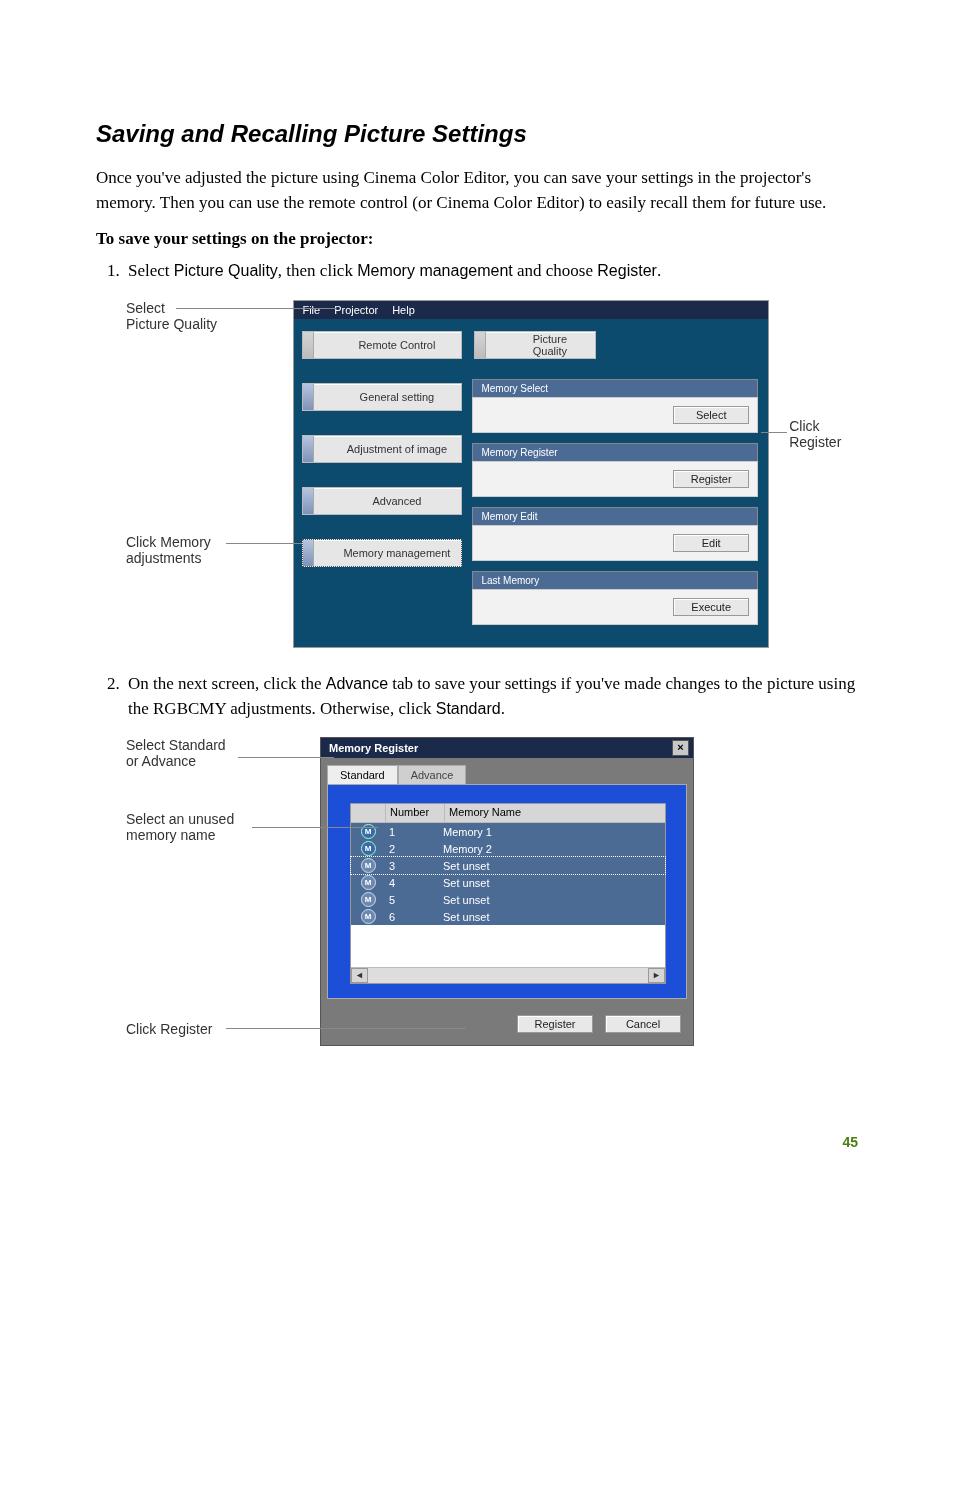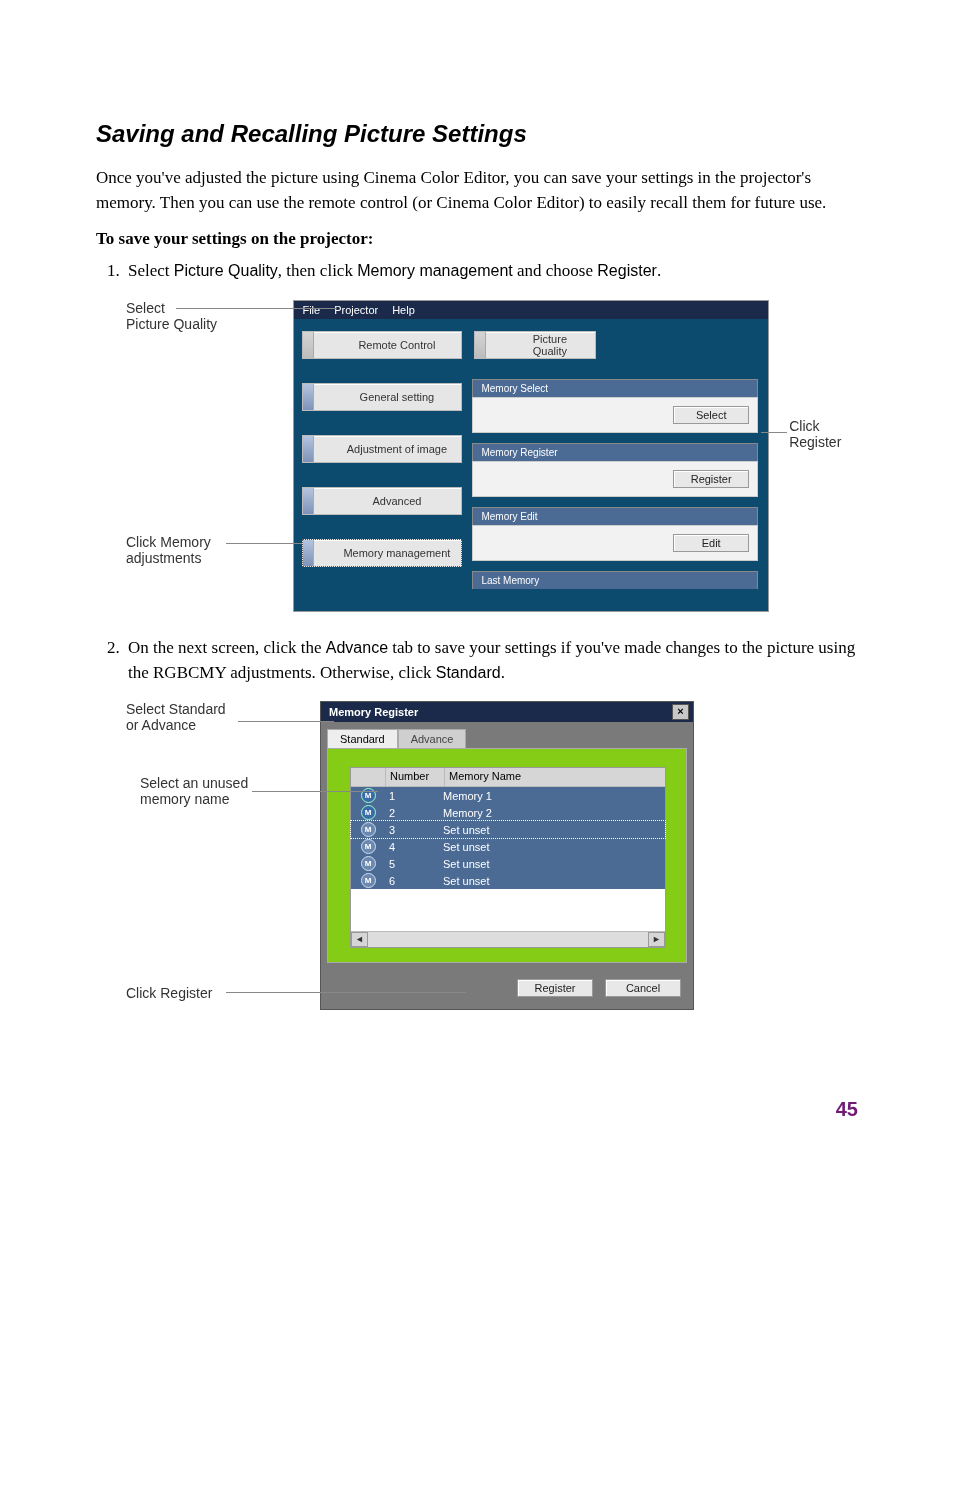--- a/index.html
+++ b/index.html
@@ -180,21 +180,21 @@
   .tab {
     border: 1px solid #aaa;
     border-bottom: none;
     background: #eee;
     padding: 3px 12px;
     font-size: 11px;
     margin-right: 0;
   }
   .tab.inactive { background: #cfcfcf; color:#444; }
   .tab-content {
-    background: #84cc16;
+    background: #1d4ed8;
     border: 1px solid #aaa;
     padding: 18px 22px 14px 22px;
   }
   .mem-table {
     border: 1px solid #999;
     background: #fff;
     width: 100%;
   }
   .mem-head {
     display: flex;
@@ -252,23 +252,23 @@
     color:#333;
   }
   .dlg-buttons {
     display:flex;
     justify-content:flex-end;
     gap: 12px;
     padding: 16px 6px 6px 6px;
   }
   .page-num {
     font-family: Arial, Helvetica, sans-serif;
-    font-size: 20px;
+    font-size: 14px;
     font-weight: bold;
-    color: #701a75;
+    color: #4d7c0f;
     text-align: right;
     padding: 24px 96px 36px 0;
   }
   .bold-sans { font-family: Arial, Helvetica, sans-serif; font-weight: normal; }
 </style>
 </head>
 <body>
 
 <div class="page">
 
@@ -350,20 +350,23 @@
               </div>
           </div>
           <div class="panel-block">
             <div class="panel-head">Memory Edit</div>
             <div class="panel-body">
                 <div class="win-btn">Edit</div>
               </div>
           </div>
           <div class="panel-block">
             <div class="panel-head">Last Memory</div>
+            <div class="panel-body">
+                <div class="win-btn">Execute</div>
+              </div>
           </div>
         </div>
       </div>
     </div>
 
     <div style="width:90px; position:relative;">
       <div class="anno-line" style="position:absolute; top:132px; left:-8px; width:26px;"></div>
       <div class="right-annos" style="position:absolute; top:118px; left:20px;">
         <div>Click</div>
         <div class="bold-sans">Register</div>
@@ -378,21 +381,21 @@
   </ol>
 
   <div class="figure-row">
     <div style="width:224px; position:relative;">
       <div class="left-annos" style="position:absolute; top:0; left:30px;">
         <div>Select <span class="bold-sans">Standard</span></div>
         <div>or <span class="bold-sans">Advance</span></div>
       </div>
       <div class="anno-line" style="position:absolute; top:20px; left:142px; width:96px;"></div>
 
-      <div class="left-annos" style="position:absolute; top:74px; left:44px;">
+      <div class="left-annos" style="position:absolute; top:74px; left:30px;">
         <div>Select an unused</div>
         <div>memory name</div>
       </div>
       <div class="anno-line" style="position:absolute; top:90px; left:156px; width:126px;"></div>
 
       <div class="left-annos" style="position:absolute; top:284px; left:30px;">
         <div>Click <span class="bold-sans">Register</span></div>
       </div>
       <div class="anno-line" style="position:absolute; top:291px; left:130px; width:240px;"></div>
     </div>

